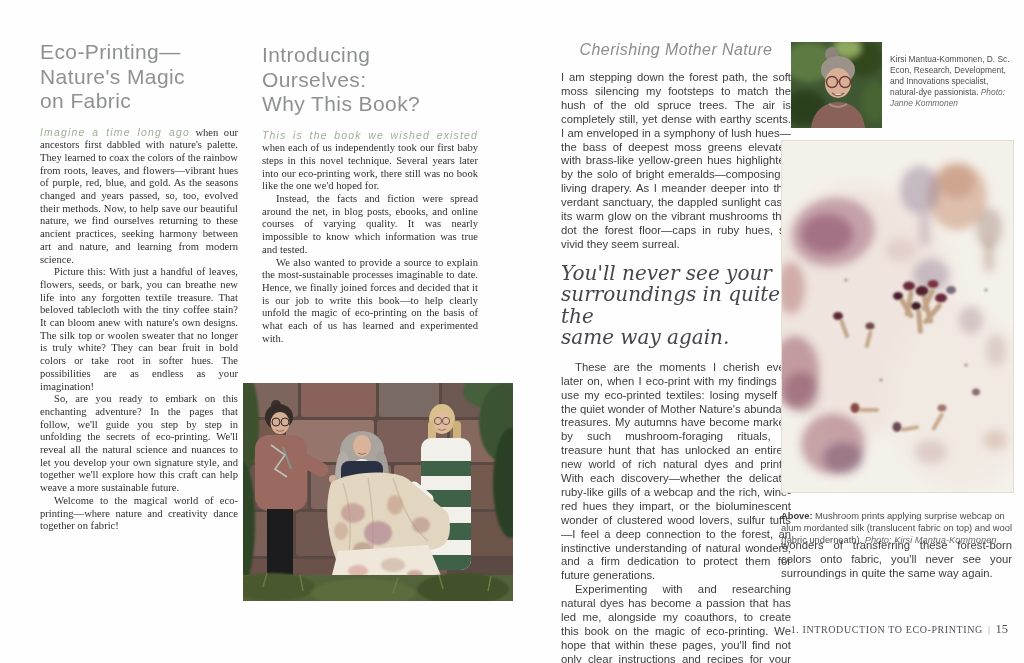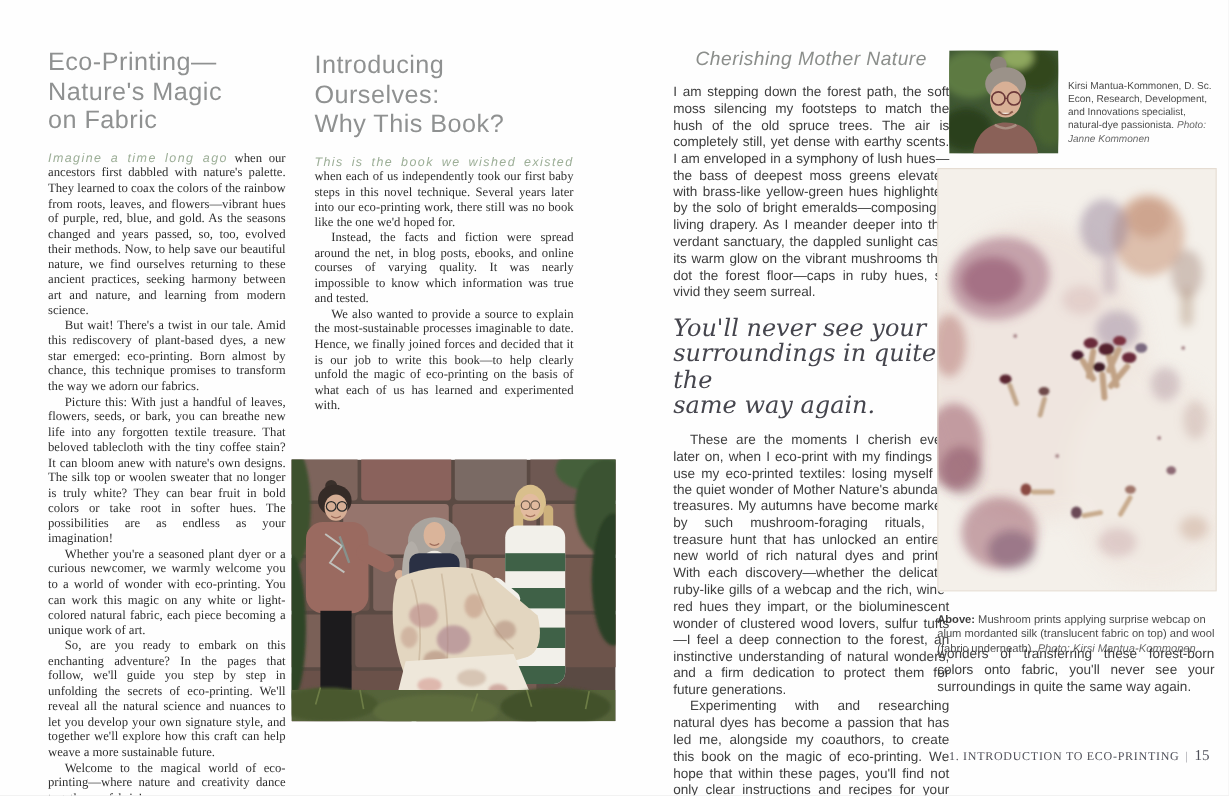--- a/index.html
+++ b/index.html
@@ -35,38 +35,36 @@
   .rtitle{margin:0;font-family:"Liberation Serif",serif;font-weight:bold;font-size:17px;
           line-height:19px;color:#5e7a64;letter-spacing:.2px;}
   .rsub{margin:0 0 11px 0;font-family:"Liberation Sans",sans-serif;font-style:italic;
         font-size:16px;line-height:20px;color:#8b8e8b;letter-spacing:.4px;text-align:center;}
   .sans{margin:0;font-family:"Liberation Sans",sans-serif;font-size:11.3px;line-height:13.9px;
         color:#3d3d3d;text-align:justify;}
   .sans.ind{text-indent:14px;}
   .pullquote{margin:11px 0 12px 0;font-family:"DejaVu Serif",serif;font-style:italic;
              font-size:20px;line-height:21.5px;color:#45454d;white-space:pre-line;}
   .portrait{left:791px;top:42px;width:91px;height:86px;}
-  .portrait-caption{left:890px;top:58px;width:122px;font-size:8.4px;line-height:10.8px;}
+  .portrait-caption{left:890px;top:46px;width:122px;font-size:8.4px;line-height:10.8px;}
   .mushroom{left:781px;top:140px;width:233px;height:353px;}
   .mushroom-caption{left:781px;top:501px;width:231px;}
   .continuation{left:781px;top:539px;width:231px;}
 </style>
 </head>
 <body>
 
 <main class="spread">
 
   <section class="abs col1">
     <h1 class="gtitle">Eco-Printing—
 Nature's Magic
 on Fabric</h1>
     <p class="serif"><span class="lead">Imagine a time long ago</span> <span>when our ancestors first dabbled with nature's palette. They learned to coax the colors of the rainbow from roots, leaves, and flowers—vibrant hues of purple, red, blue, and gold. As the seasons changed and years passed, so, too, evolved their methods. Now, to help save our beautiful nature, we find ourselves returning to these ancient practices, seeking harmony between art and nature, and learning from modern science.</span></p>
-    <p class="serif ind">But wait! There's a twist in our tale. Amid this rediscovery of plant-based dyes, a new star emerged: eco-printing. Born almost by chance, this technique promises to transform the way we adorn our fabrics.</p>
     <p class="serif ind">Picture this: With just a handful of leaves, flowers, seeds, or bark, you can breathe new life into any forgotten textile treasure. That beloved tablecloth with the tiny coffee stain? It can bloom anew with nature's own designs. The silk top or woolen sweater that no longer is truly white? They can bear fruit in bold colors or take root in softer hues. The possibilities are as endless as your imagination!</p>
-    <p class="serif ind">Whether you're a seasoned plant dyer or a curious newcomer, we warmly welcome you to a world of wonder with eco-printing. You can work this magic on any white or light-colored natural fabric, each piece becoming a unique work of art.</p>
     <p class="serif ind">So, are you ready to embark on this enchanting adventure? In the pages that follow, we'll guide you step by step in unfolding the secrets of eco-printing. We'll reveal all the natural science and nuances to let you develop your own signature style, and together we'll explore how this craft can help weave a more sustainable future.</p>
     <p class="serif ind">Welcome to the magical world of eco-printing—where nature and creativity dance together on fabric!</p>
   </section>
 
   <section class="abs col2">
     <h1 class="gtitle">Introducing
 Ourselves:
 Why This Book?</h1>
     <p class="serif"><span class="lead">This is the book we wished existed</span> <span>when each of us independently took our first baby steps in this novel technique. Several years later into our eco-printing work, there still was no book like the one we'd hoped for.</span></p>
     <p class="serif ind">Instead, the facts and fiction were spread around the net, in blog posts, ebooks, and online courses of varying quality. It was nearly impossible to know which information was true and tested.</p>

